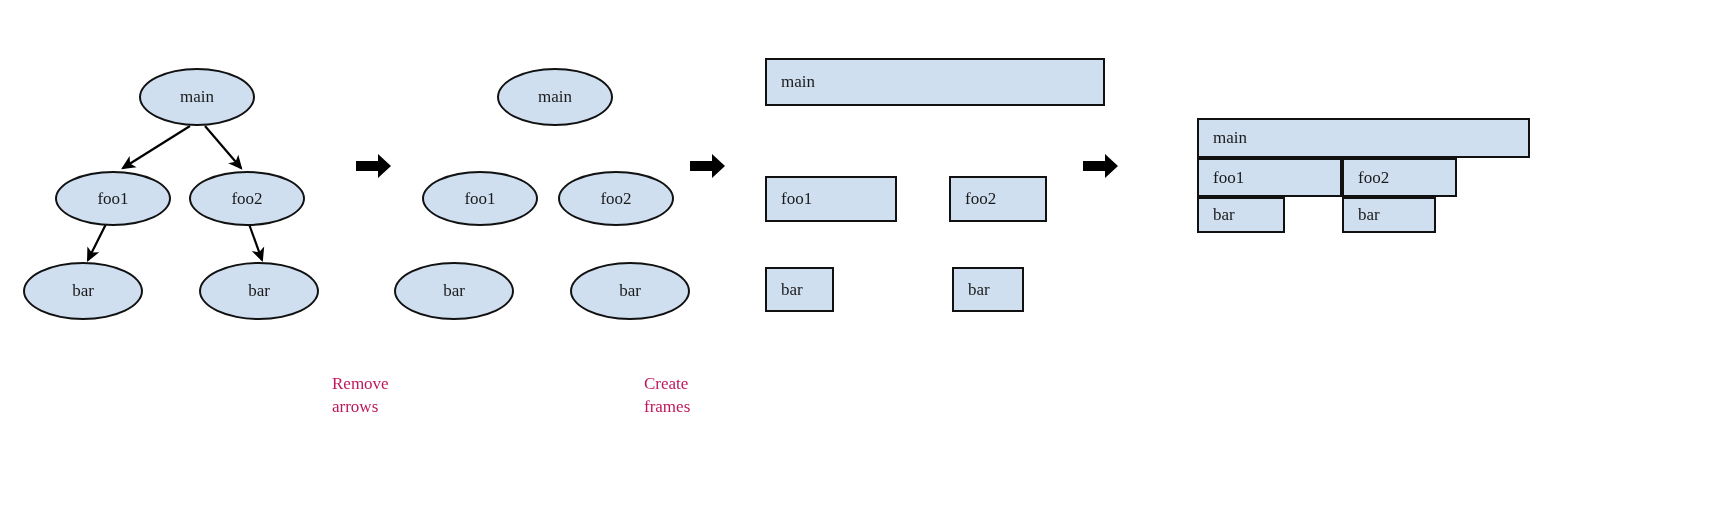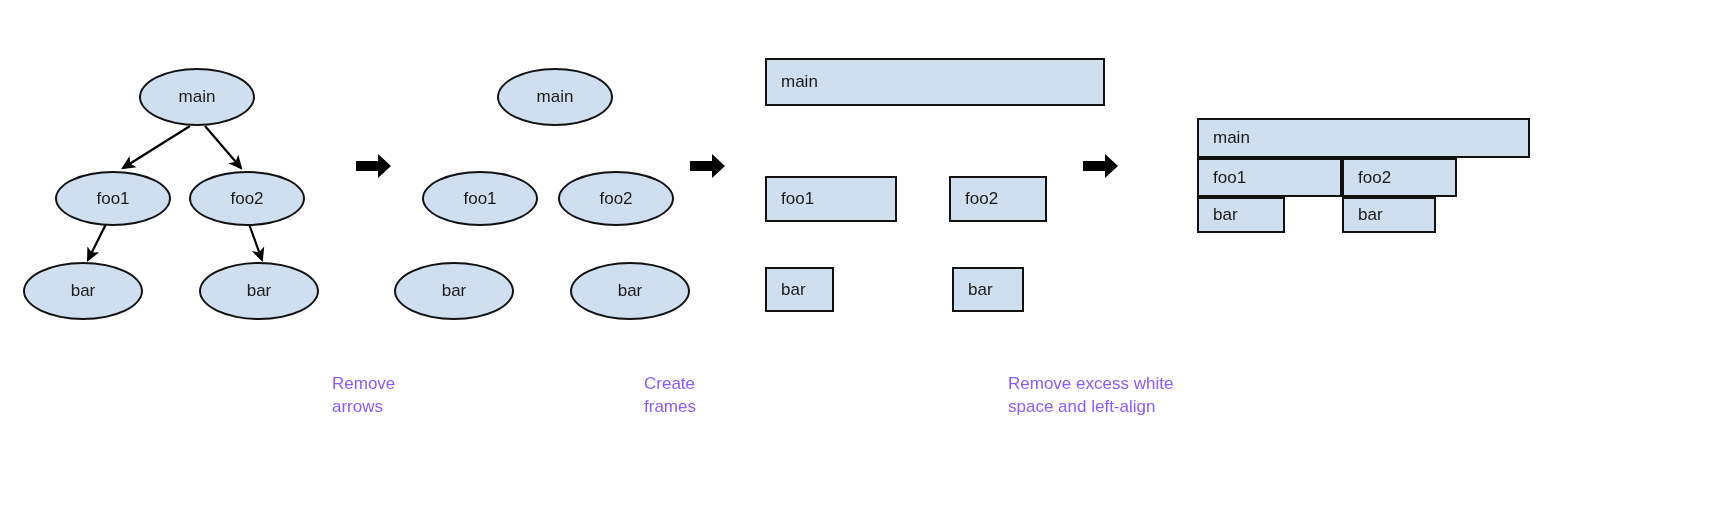--- a/index.html
+++ b/index.html
@@ -13,20 +13,21 @@
     position: relative;
     overflow: hidden;
     font-family: "Liberation Sans", sans-serif;
     color: #000000;
   }
   #stage {
     position: absolute;
     left: 0; top: 0;
     width: 1717px;
     height: 472px;
+    font-family: Liberation Serif, serif;
   }
   .node-ellipse {
     position: absolute;
     border: 2.2px solid #111111;
     border-radius: 50%;
     background: #cfdff0;
     display: flex;
     align-items: center;
     justify-content: center;
     font-size: 17px;
@@ -62,21 +63,21 @@
     height: 506px;
     pointer-events: none;
   }
   .step-arrow {
     position: absolute;
   }
   .caption {
     position: absolute;
     font-size: 17px;
     line-height: 23px;
-    color: #8b5cf6;
+    color: #be185d;
     white-space: pre-line;
   }
 </style>
 </head>
 <body>
 
 <div id="stage">
 
   <svg class="edge-svg" viewBox="0 0 1717 506">
     <defs>
@@ -165,16 +166,14 @@
     <span>bar</span>
   </div>
   <div class="flame-cell" style="left:1342px;top:197px;width:94px;height:36px;">
     <span>bar</span>
   </div>
 
   <div class="caption" style="left:332px;top:372px;">Remove
 arrows</div>
   <div class="caption" style="left:644px;top:372px;">Create
 frames</div>
-  <div class="caption" style="left:1008px;top:372px;">Remove excess white
-space and left-align</div>
 
 </div>
 
 </body></html>

